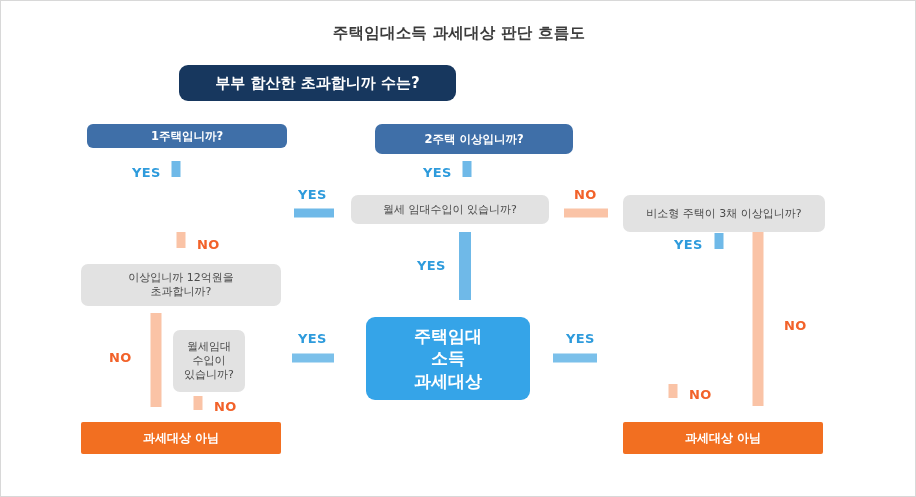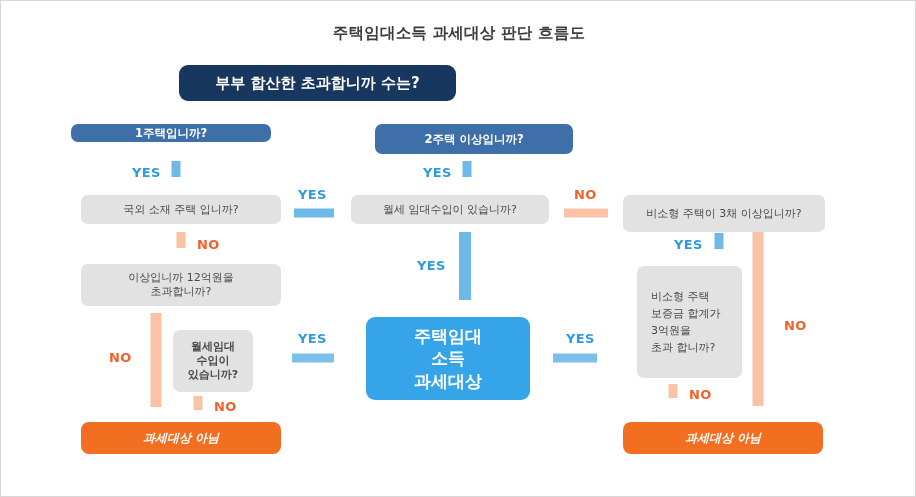--- a/index.html
+++ b/index.html
@@ -45,22 +45,22 @@
     border-radius:7px;
     font-size:11px;font-weight:400;
   }
   .box-gray-left{
     justify-content:flex-start;
     text-align:left;
     padding-left:14px;
   }
   .box-orange{
     background:#f26f21;color:#ffffff;
-    border-radius:8px;
-    font-size:12px;font-weight:700;font-style:italic;
+    border-radius:2px;
+    font-size:12px;font-weight:700;
   }
   .box-cyan{
     background:#35a4e8;color:#ffffff;
     border-radius:9px;
     font-size:17px;font-weight:700;
     line-height:1.3;
   }
 
   
   .lbl{
@@ -94,36 +94,35 @@
 </style>
 </head>
 <body>
 
 <div id="canvas">
 
   <div class="abs title">주택임대소득 과세대상 판단 흐름도</div>
 
   <div class="abs box box-navy" style="left:178px;top:64px;width:277px;height:36px;">부부 합산한 초과합니까 수는?</div>
 
-  <div class="abs box box-blue" style="left:70px;top:123px;width:200px;height:18px;">1주택입니까?</div>
+  <div class="abs box box-blue" style="left:86px;top:123px;width:200px;height:24px;border-radius:6px;">1주택입니까?</div>
   <div class="abs box box-blue" style="left:350px;top:123px;width:198px;height:30px;margin-left:24px;">2주택 이상입니까?</div>
 
   <div class="abs lbl lbl-yes" style="left:131px;top:165px;">YES</div>
   <div class="abs arw arw-d c-bluedk" style="left:166px;top:160px;width:18px;height:26px;">
     <div class="shaft" style="width:9px;height:16px;"></div>
     <div class="head" style="border-top-width:10px;"></div>
   </div>
 
   <div class="abs lbl lbl-yes" style="left:422px;top:165px;">YES</div>
   <div class="abs arw arw-d c-bluedk" style="left:457px;top:160px;width:18px;height:26px;">
     <div class="shaft" style="width:9px;height:16px;"></div>
     <div class="head" style="border-top-width:10px;"></div>
   </div>
 
-  <div class="abs box box-gray" style="left:80px;top:194px;width:200px;height:29px;">국외 소재 주택 입니까?</div>
 
   <div class="abs lbl lbl-yes" style="left:297px;top:187px;">YES</div>
   <div class="abs arw arw-r c-bluedk" style="left:293px;top:203px;width:52px;height:18px;">
     <div class="shaft" style="width:40px;height:9px;"></div>
     <div class="head" style="border-left-width:12px;"></div>
   </div>
 
   <div class="abs box box-gray" style="left:350px;top:194px;width:198px;height:29px;">월세 임대수입이 있습니까?</div>
 
   <div class="abs lbl lbl-no" style="left:573px;top:187px;">NO</div>
@@ -150,21 +149,21 @@
     <div class="shaft" style="width:9px;height:16px;"></div>
     <div class="head" style="border-top-width:10px;"></div>
   </div>
 
   <div class="abs lbl lbl-no" style="left:108px;top:350px;">NO</div>
   <div class="abs arw arw-d c-salmon" style="left:144px;top:312px;width:22px;height:108px;">
     <div class="shaft" style="width:11px;height:94px;"></div>
     <div class="head" style="border-left-width:11px;border-right-width:11px;border-top-width:14px;"></div>
   </div>
 
-  <div class="abs box box-gray" style="left:172px;top:329px;width:80px;height:62px;font-weight:bold;">
+  <div class="abs box box-gray" style="left:172px;top:329px;width:72px;height:62px;">
     <span style="white-space:pre-line;">월세임대
 수입이
 있습니까?</span>
   </div>
 
   <div class="abs arw arw-d c-salmon" style="left:188px;top:395px;width:18px;height:24px;">
     <div class="shaft" style="width:9px;height:14px;"></div>
     <div class="head" style="border-top-width:10px;"></div>
   </div>
   <div class="abs lbl lbl-no" style="left:213px;top:399px;">NO</div>
@@ -194,26 +193,20 @@
     <div class="shaft" style="width:44px;height:9px;"></div>
     <div class="head" style="border-right-width:12px;"></div>
   </div>
 
   <div class="abs lbl lbl-yes" style="left:673px;top:237px;">YES</div>
   <div class="abs arw arw-d c-bluedk" style="left:709px;top:232px;width:18px;height:26px;">
     <div class="shaft" style="width:9px;height:16px;"></div>
     <div class="head" style="border-top-width:10px;"></div>
   </div>
 
-  <div class="abs box box-gray box-gray-left" style="left:636px;top:265px;width:105px;height:112px;">
-    <span style="white-space:pre-line;line-height:1.55;">비소형 주택
-보증금 합계가
-3억원을
-초과 합니까?</span>
-  </div>
 
   <div class="abs arw arw-d c-salmon" style="left:663px;top:383px;width:18px;height:24px;">
     <div class="shaft" style="width:9px;height:14px;"></div>
     <div class="head" style="border-top-width:10px;"></div>
   </div>
   <div class="abs lbl lbl-no" style="left:688px;top:387px;">NO</div>
 
   <div class="abs lbl lbl-no" style="left:783px;top:318px;">NO</div>
   <div class="abs arw arw-d c-salmon" style="left:746px;top:231px;width:22px;height:188px;">
     <div class="shaft" style="width:11px;height:174px;"></div>

